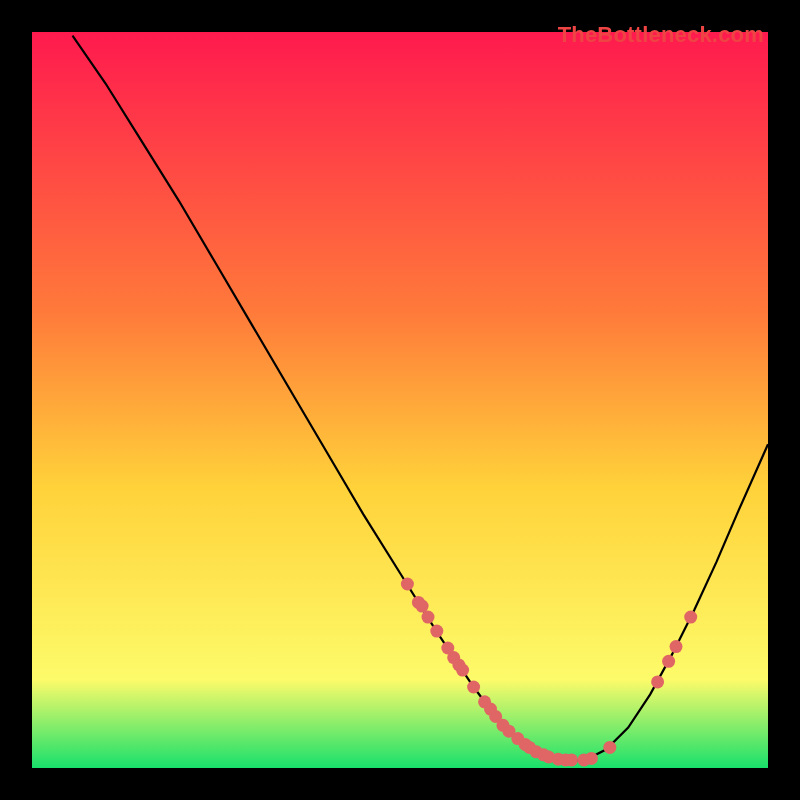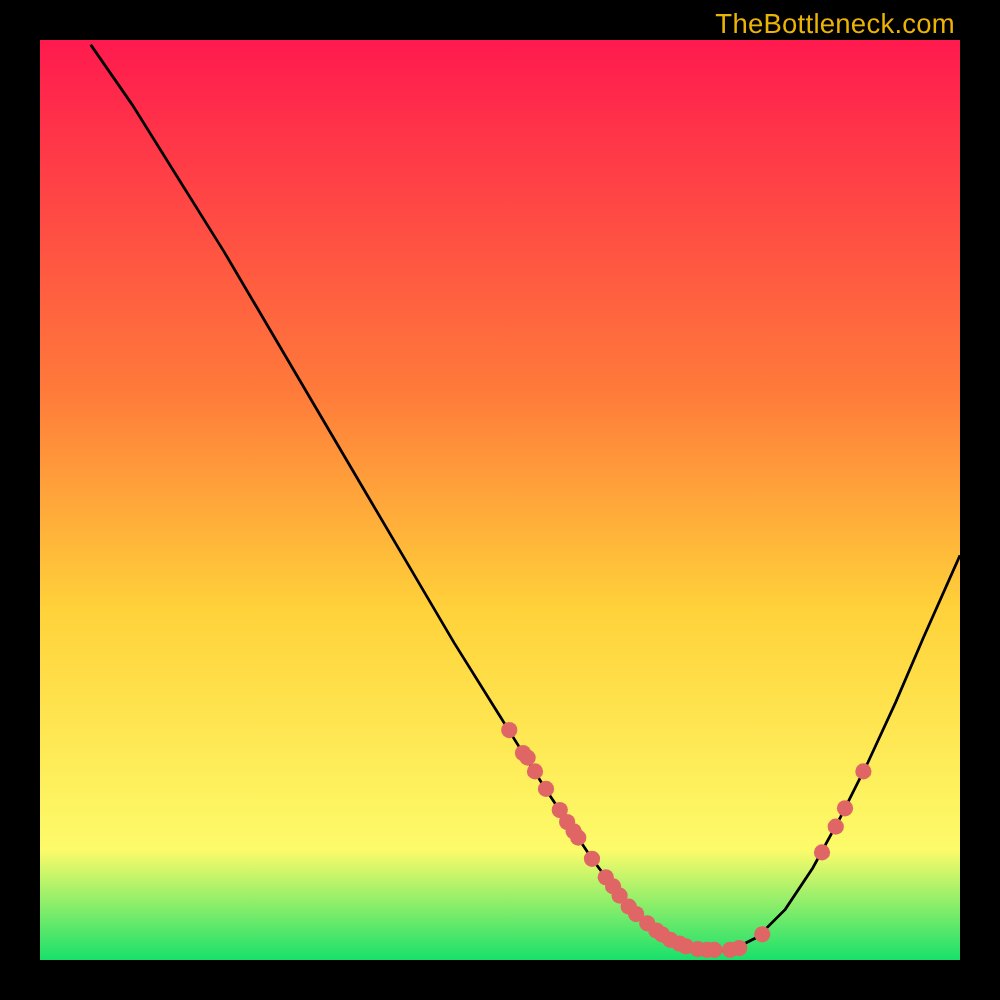--- a/index.html
+++ b/index.html
@@ -14,25 +14,25 @@
   .frame {
     position: absolute;
     left: 32px;
     top: 32px;
     width: 736px;
     height: 736px;
     background: transparent;
   }
   .watermark {
     position: absolute;
-    top: 6px;
+    top: 22px;
     right: 36px;
     font-size: 22px;
-    font-weight: 400;
-    color: #eab308;
+    font-weight: 700;
+    color: #ef4444;
     font-family: Arial, Helvetica, sans-serif;
     letter-spacing: 0.2px;
   }
   svg {
     position: absolute;
     left: 0;
     top: 0;
   }
 </style>
 </head>

